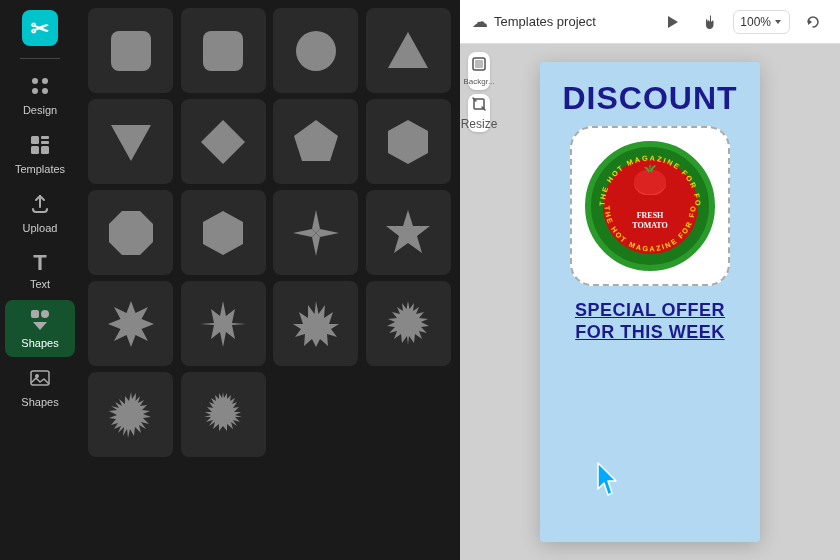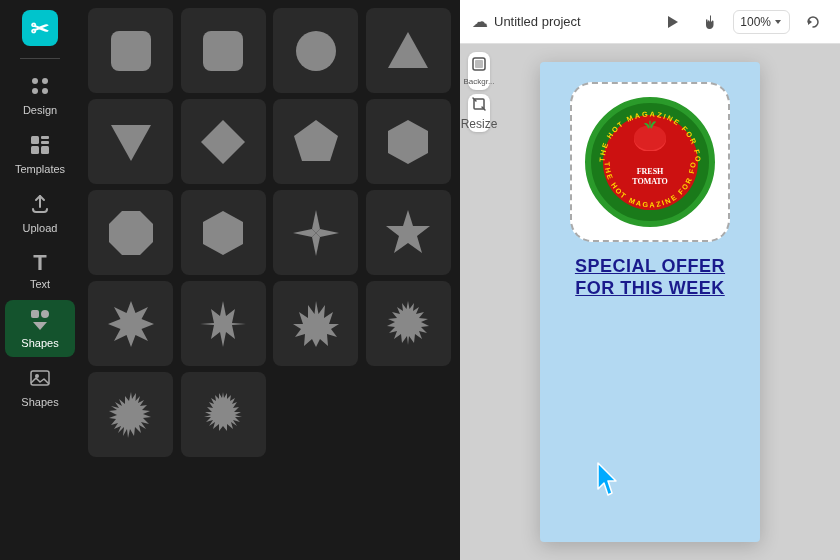--- a/index.html
+++ b/index.html
@@ -380,21 +380,21 @@
     </div>
 
   </div>
 </div>
 
 <div class="canvas-area">
 
   <div class="canvas-topbar">
     <div class="canvas-topbar-left">
       <span class="canvas-cloud-icon">☁</span>
-      <span style="font-size:13px;color:#333;">Untitled project</span>
+      <span style="font-size:13px;color:#333;">Templates project</span>
     </div>
     <div class="canvas-topbar-right">
       <div class="topbar-icon-btn">
         <svg width="16" height="16" viewBox="0 0 16 16">
             <polygon points="4,2 14,8 4,14" fill="#555"></polygon>
           </svg>
       </div>
       <div class="topbar-icon-btn">
         <svg width="16" height="16" viewBox="0 0 16 16">
             <path d="M8 2 C8 1 9 1 9 2 L9 8 L10 7 C10 6 11.5 6.5 11.5 7.5 L11.5 11 C11.5 13 10 15 7.5 15 C5 15 4 13 4 11 L4 6 C4 5 5.5 5 5.5 6 L5.5 8 L6 7 C6 6 7.5 6 7.5 7 L7.5 8 L8 7 Z" fill="#555"></path>
@@ -432,20 +432,21 @@
           <svg width="16" height="16" viewBox="0 0 16 16">
               <rect x="3" y="3" width="10" height="10" rx="1" fill="none" stroke="#555" stroke-width="1.5"></rect>
               <path d="M11 11 L14 14 M5 5 L2 2" stroke="#555" stroke-width="1.5" stroke-linecap="round"></path>
             </svg>
         </span>
         <span style="font-size:12px;color:#555;">Resize</span>
       </div>
     </div>
 
     <div class="design-canvas">
+      <div class="discount-title">DISCOUNT</div>
 
       <div class="tomato-badge-container">
         <div class="tomato-badge">
 
           <svg style="position:absolute;top:0;left:0;width:100%;height:100%;" viewBox="0 0 130 130">
             <defs>
               <path id="top-arc" d="M 15,65 A 50,50 0 0,1 115,65"></path>
               <path id="bot-arc" d="M 15,65 A 50,50 0 0,0 115,65"></path>
             </defs>
             <text font-size="8" fill="#ffd700" font-family="Arial" font-weight="bold" letter-spacing="2">

